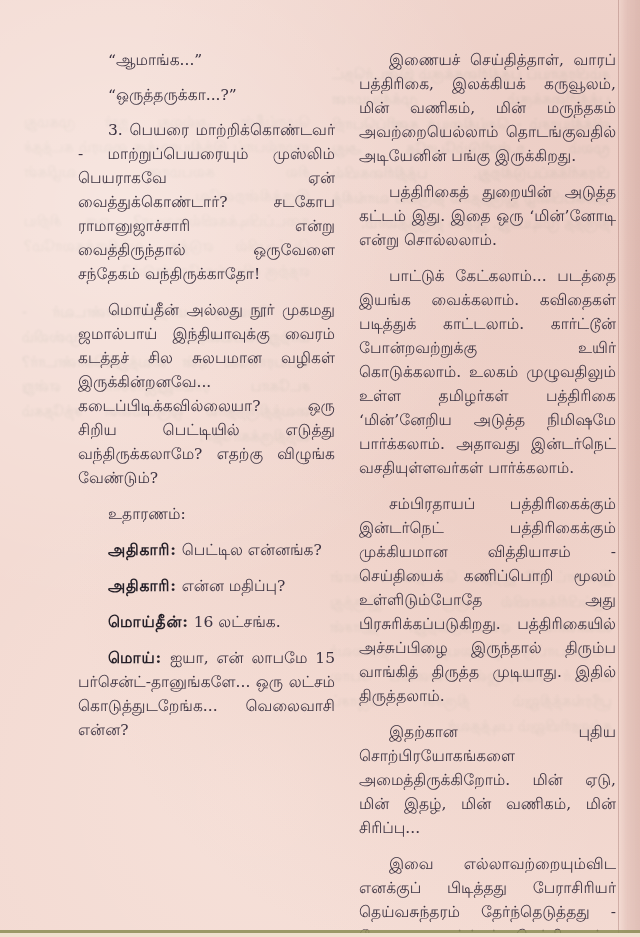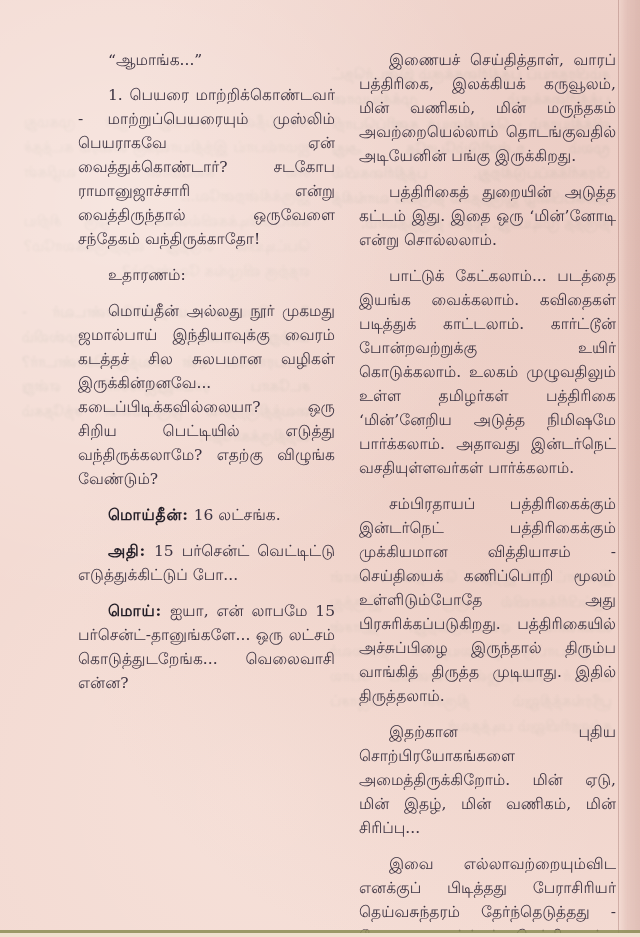--- a/index.html
+++ b/index.html
@@ -110,25 +110,27 @@
 <div class="page">
 
   <div class="ghost ghost-1">சம்பிரதாயப் பத்திரிகைக்கும் இன்டர்நெட் பத்திரிகைக்கும் முக்கியமான வித்தியாசம் - செய்தியைக் கணிப்பொறி மூலம் உள்ளிடும்போதே அது பிரசுரிக்கப்படுகிறது. பத்திரிகையில் அச்சுப்பிழை இருந்தால் திரும்ப வாங்கித் திருத்த முடியாது. இதில் திருத்தலாம்.</div>
   <div class="ghost ghost-2">3. பெயரை மாற்றிக்கொண்டவர் - மாற்றுப்பெயரையும் முஸ்லிம் பெயராகவே ஏன் வைத்துக்கொண்டார்? சடகோப ராமானுஜாச்சாரி என்று வைத்திருந்தால் ஒருவேளை சந்தேகம் வந்திருக்காதோ!</div>
   <div class="ghost ghost-3">இன்சாட் 2E இந்திய செயற்கைக் கோள் ஆப்பிரிக்காவில் ‘குரு’வில் இருந்து விண்ணில் ஏவப்படுகிறது. ஹாசன் கட்டுப்பாட்டு நிலையத்தின் தலைவர் டாக்டர் ரங்கராஜன் என்னைப் போல ஸ்ரீரங்கத்திலும் திருச்சி ஜோசப் கல்லூரியிலும் படித்தவர்.</div>
   <div class="ghost ghost-4">மொய்தீன் அல்லது நூர் முகமது ஜமால்பாய் இந்தியாவுக்கு வைரம் கடத்தச் சில சுலபமான வழிகள் இருக்கின்றனவே... கடைப்பிடிக்கவில்லையா? ஒரு சிறிய பெட்டியில் எடுத்து வந்திருக்கலாமே? எதற்கு விழுங்க வேண்டும்?</div>
 
   <div class="columns">
     <div class="col">
         <p class="block quote">“ஆமாங்க...”</p>
-        <p class="block para">1. பெயரை மாற்றிக்கொண்டவர் - மாற்றுப்பெயரையும் முஸ்லிம் பெயராகவே ஏன் வைத்துக்கொண்டார்? சடகோப ராமானுஜாச்சாரி என்று வைத்திருந்தால் ஒருவேளை சந்தேகம் வந்திருக்காதோ!</p>
+        <p class="block quote">“ஒருத்தருக்கா...?”</p>
+        <p class="block para">3. பெயரை மாற்றிக்கொண்டவர் - மாற்றுப்பெயரையும் முஸ்லிம் பெயராகவே ஏன் வைத்துக்கொண்டார்? சடகோப ராமானுஜாச்சாரி என்று வைத்திருந்தால் ஒருவேளை சந்தேகம் வந்திருக்காதோ!</p>
+        <p class="block para">மொய்தீன் அல்லது நூர் முகமது ஜமால்பாய் இந்தியாவுக்கு வைரம் கடத்தச் சில சுலபமான வழிகள் இருக்கின்றனவே... கடைப்பிடிக்கவில்லையா? ஒரு சிறிய பெட்டியில் எடுத்து வந்திருக்கலாமே? எதற்கு விழுங்க வேண்டும்?</p>
         <p class="block para">உதாரணம்:</p>
-        <p class="block para">மொய்தீன் அல்லது நூர் முகமது ஜமால்பாய் இந்தியாவுக்கு வைரம் கடத்தச் சில சுலபமான வழிகள் இருக்கின்றனவே... கடைப்பிடிக்கவில்லையா? ஒரு சிறிய பெட்டியில் எடுத்து வந்திருக்கலாமே? எதற்கு விழுங்க வேண்டும்?</p>
+        <p class="block dialog"><strong class="speaker">அதிகாரி:</strong> பெட்டில என்னங்க?</p>
+        <p class="block dialog"><strong class="speaker">அதிகாரி:</strong> என்ன மதிப்பு?</p>
         <p class="block dialog"><strong class="speaker">மொய்தீன்:</strong> 16 லட்சங்க.</p>
-        <p class="block dialog"><strong class="speaker">அதி:</strong> 15 பர்சென்ட் வெட்டிட்டு எடுத்துக்கிட்டுப் போ...</p>
         <p class="block dialog"><strong class="speaker">மொய்:</strong> ஐயா, என் லாபமே 15 பர்சென்ட்-தானுங்களே... ஒரு லட்சம் கொடுத்துடறேங்க... வெலைவாசி என்ன?</p>
       </div>
     <div class="col">
         <p class="block para">இணையச் செய்தித்தாள், வாரப் பத்திரிகை, இலக்கியக் கருவூலம், மின் வணிகம், மின் மருந்தகம் அவற்றையெல்லாம் தொடங்குவதில் அடியேனின் பங்கு இருக்கிறது.</p>
         <p class="block para">பத்திரிகைத் துறையின் அடுத்த கட்டம் இது. இதை ஒரு ‘மின்’னோடி என்று சொல்லலாம்.</p>
         <p class="block para">பாட்டுக் கேட்கலாம்... படத்தை இயங்க வைக்கலாம். கவிதைகள் படித்துக் காட்டலாம். கார்ட்டூன் போன்றவற்றுக்கு உயிர் கொடுக்கலாம். உலகம் முழுவதிலும் உள்ள தமிழர்கள் பத்திரிகை ‘மின்’னேறிய அடுத்த நிமிஷமே பார்க்கலாம். அதாவது இன்டர்நெட் வசதியுள்ளவர்கள் பார்க்கலாம்.</p>
         <p class="block para">சம்பிரதாயப் பத்திரிகைக்கும் இன்டர்நெட் பத்திரிகைக்கும் முக்கியமான வித்தியாசம் - செய்தியைக் கணிப்பொறி மூலம் உள்ளிடும்போதே அது பிரசுரிக்கப்படுகிறது. பத்திரிகையில் அச்சுப்பிழை இருந்தால் திரும்ப வாங்கித் திருத்த முடியாது. இதில் திருத்தலாம்.</p>
         <p class="block para">இதற்கான புதிய சொற்பிரயோகங்களை அமைத்திருக்கிறோம். மின் ஏடு, மின் இதழ், மின் வணிகம், மின் சிரிப்பு...</p>
         <p class="block para">இவை எல்லாவற்றையும்விட எனக்குப் பிடித்தது பேராசிரியர் தெய்வசுந்தரம் தேர்ந்தெடுத்தது - வேலை வாய்ப்புச் செய்திகளுக்கு மின் பணிக் காலம்!</p>
         <p class="block date"><span class="date-inner">3.4.99</span></p>

